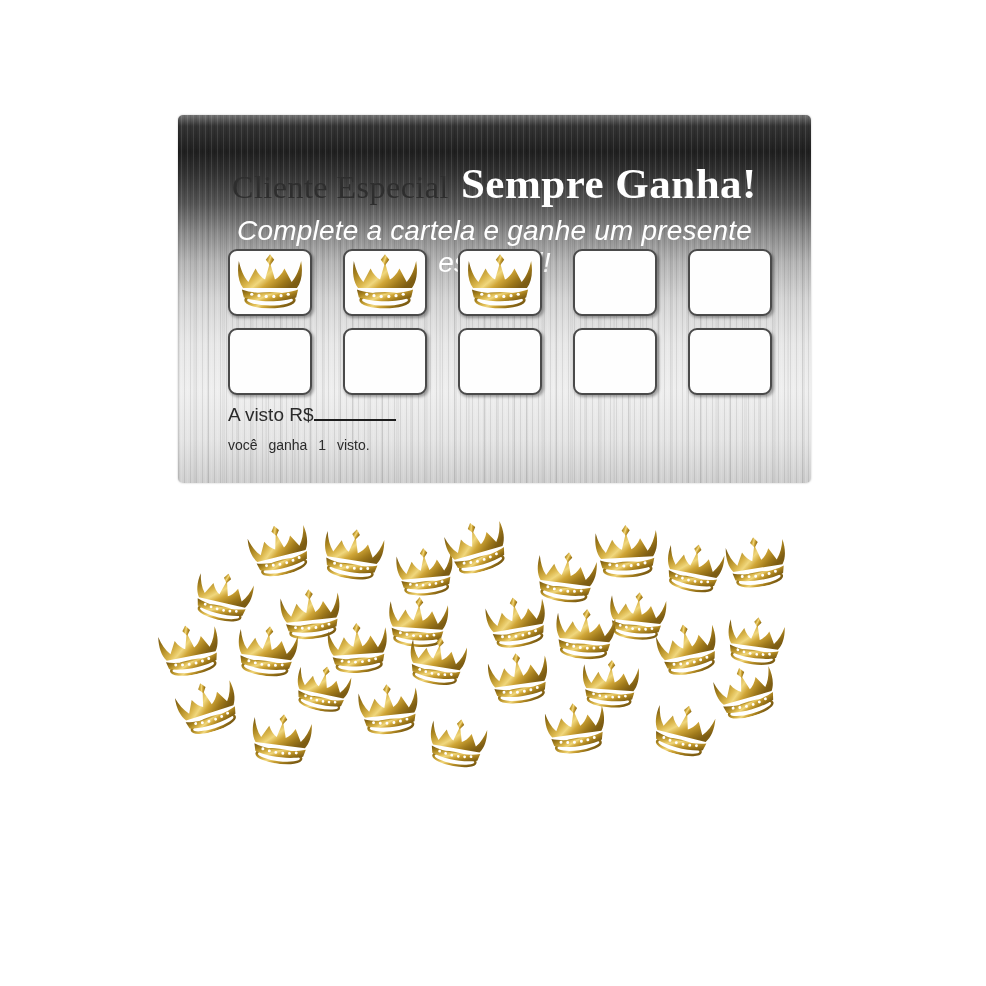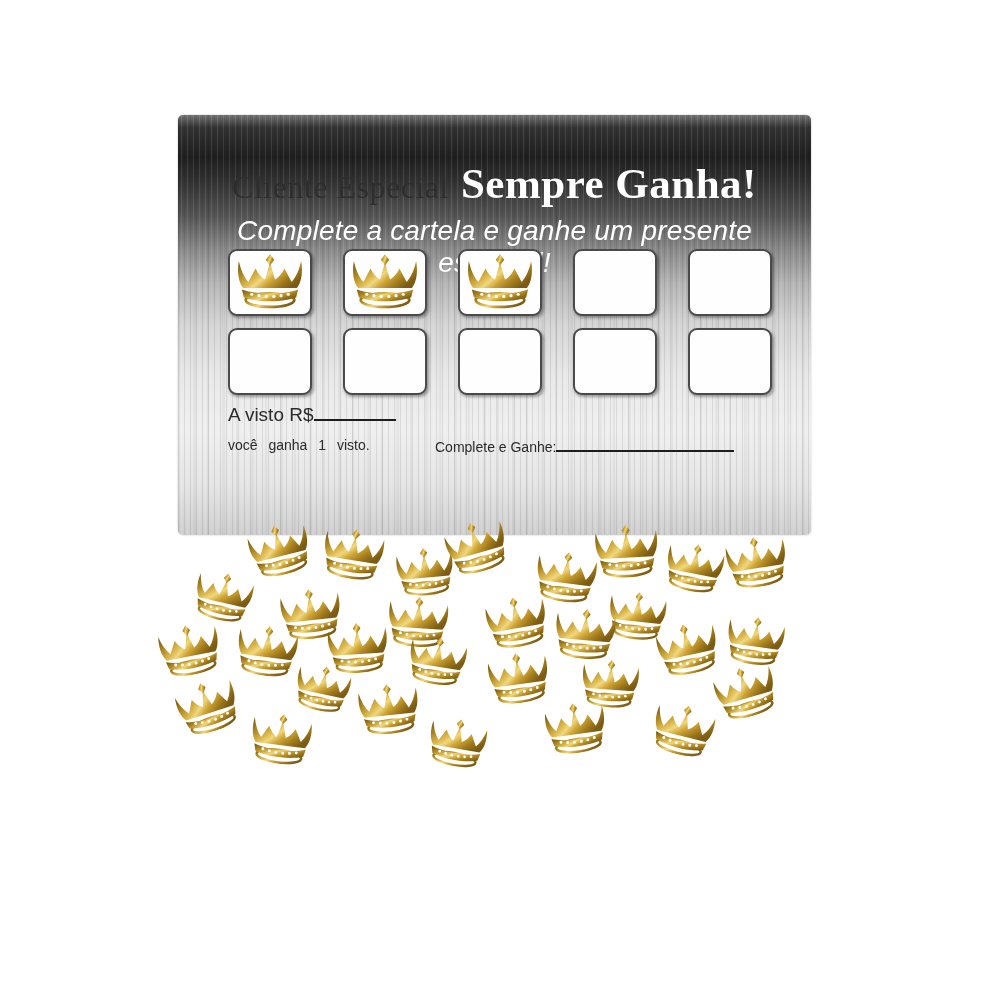--- a/index.html
+++ b/index.html
@@ -16,21 +16,21 @@
     width:986px;height:986px;
     background:#ffffff;
     position:relative;
     overflow:hidden;
     font-family:"Liberation Sans",sans-serif;
   }
   .stage{position:absolute;inset:0;}
 
   
   .card{
-    position:absolute;left:178px;top:115px;width:633px;height:420px;
+    position:absolute;left:178px;top:115px;width:633px;height:368px;
     border-radius:5px;
     background:
       repeating-linear-gradient(90deg, rgba(0,0,0,0.085) 0 1px, rgba(255,255,255,0) 1px 3px, rgba(255,255,255,0.10) 3px 4px, rgba(0,0,0,0) 4px 6px),
       repeating-linear-gradient(90deg, rgba(0,0,0,0.05) 0 2px, rgba(0,0,0,0) 2px 15px, rgba(0,0,0,0.045) 15px 18px, rgba(0,0,0,0) 18px 29px),
       linear-gradient(180deg,#757575 0%,#333333 3%,#1f1f1f 10%,#333333 16%,#555555 24%,#8a8a8a 32%,#b5b5b5 40%,#d5d5d5 50%,#e8e8e8 62%,#efefef 75%,#e5e5e5 88%,#cfcfcf 100%);
     box-shadow:0 0 2px rgba(0,0,0,0.25);
   }
   .title-row{
     position:absolute;top:44px;left:0;right:0;
     text-align:center;white-space:nowrap;
@@ -155,23 +155,20 @@
         <div class="stamp-cell"></div>
         <div class="stamp-cell"></div>
         <div class="stamp-cell"></div>
       </div>
 
     <div class="footer-line1">
       <span>A visto R$</span><span class="uline uline-amount"></span>
     </div>
     <div class="footer-line2">
       <span class="earn-label">você ganha 1 visto.</span>
-      <span class="complete-wrap">
-        <span>Complete e Ganhe:</span><span class="uline uline-prize"></span>
-      </span>
     </div>
   </div>
 
   <div class="crown-field">
       <div class="scatter-crown" style="left: 245px; top: 524.8px; width: 70px; height: 50.4px; transform: rotate(-14deg);">
         <svg class="crown-svg" viewBox="0 0 100 72" aria-hidden="true">
           <use href="#crown-shape"></use>
         </svg>
       </div>
       <div class="scatter-crown" style="left: 318px; top: 528.8px; width: 70px; height: 50.4px; transform: rotate(9deg);">

